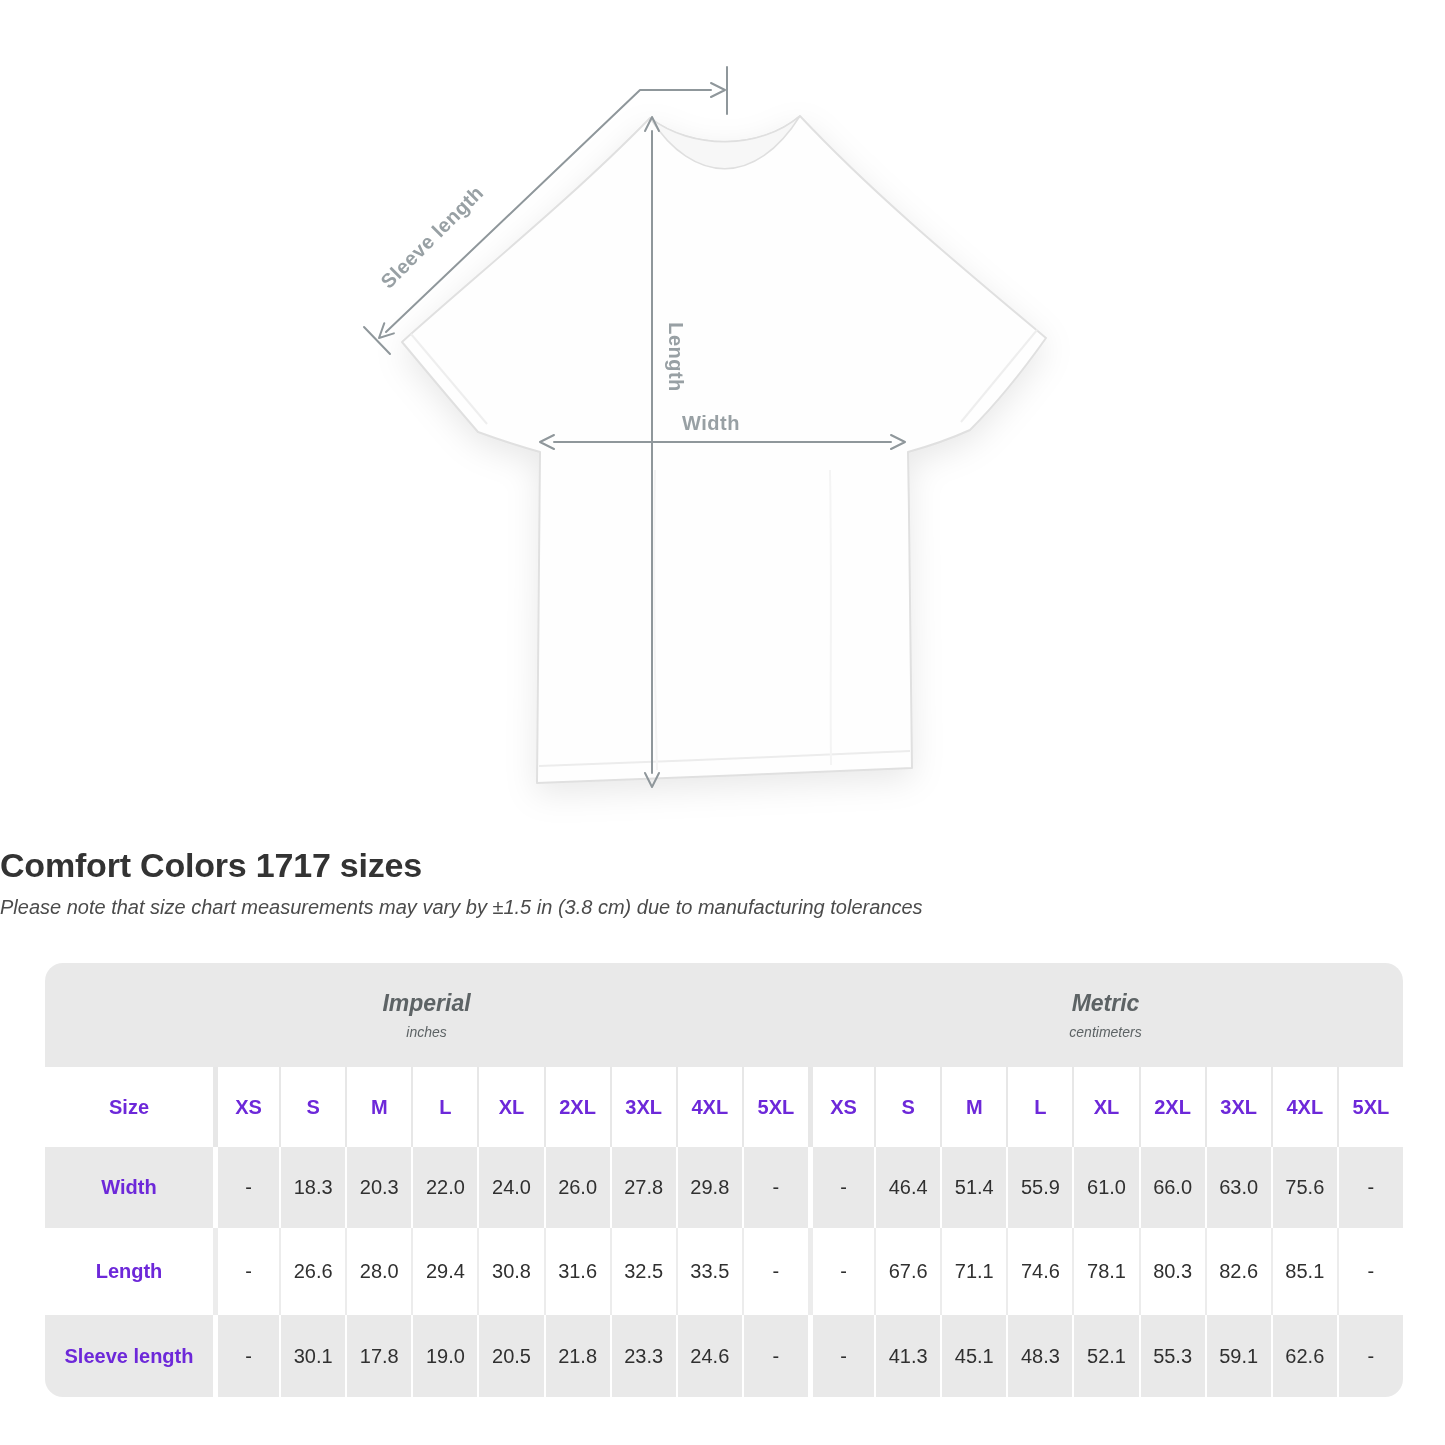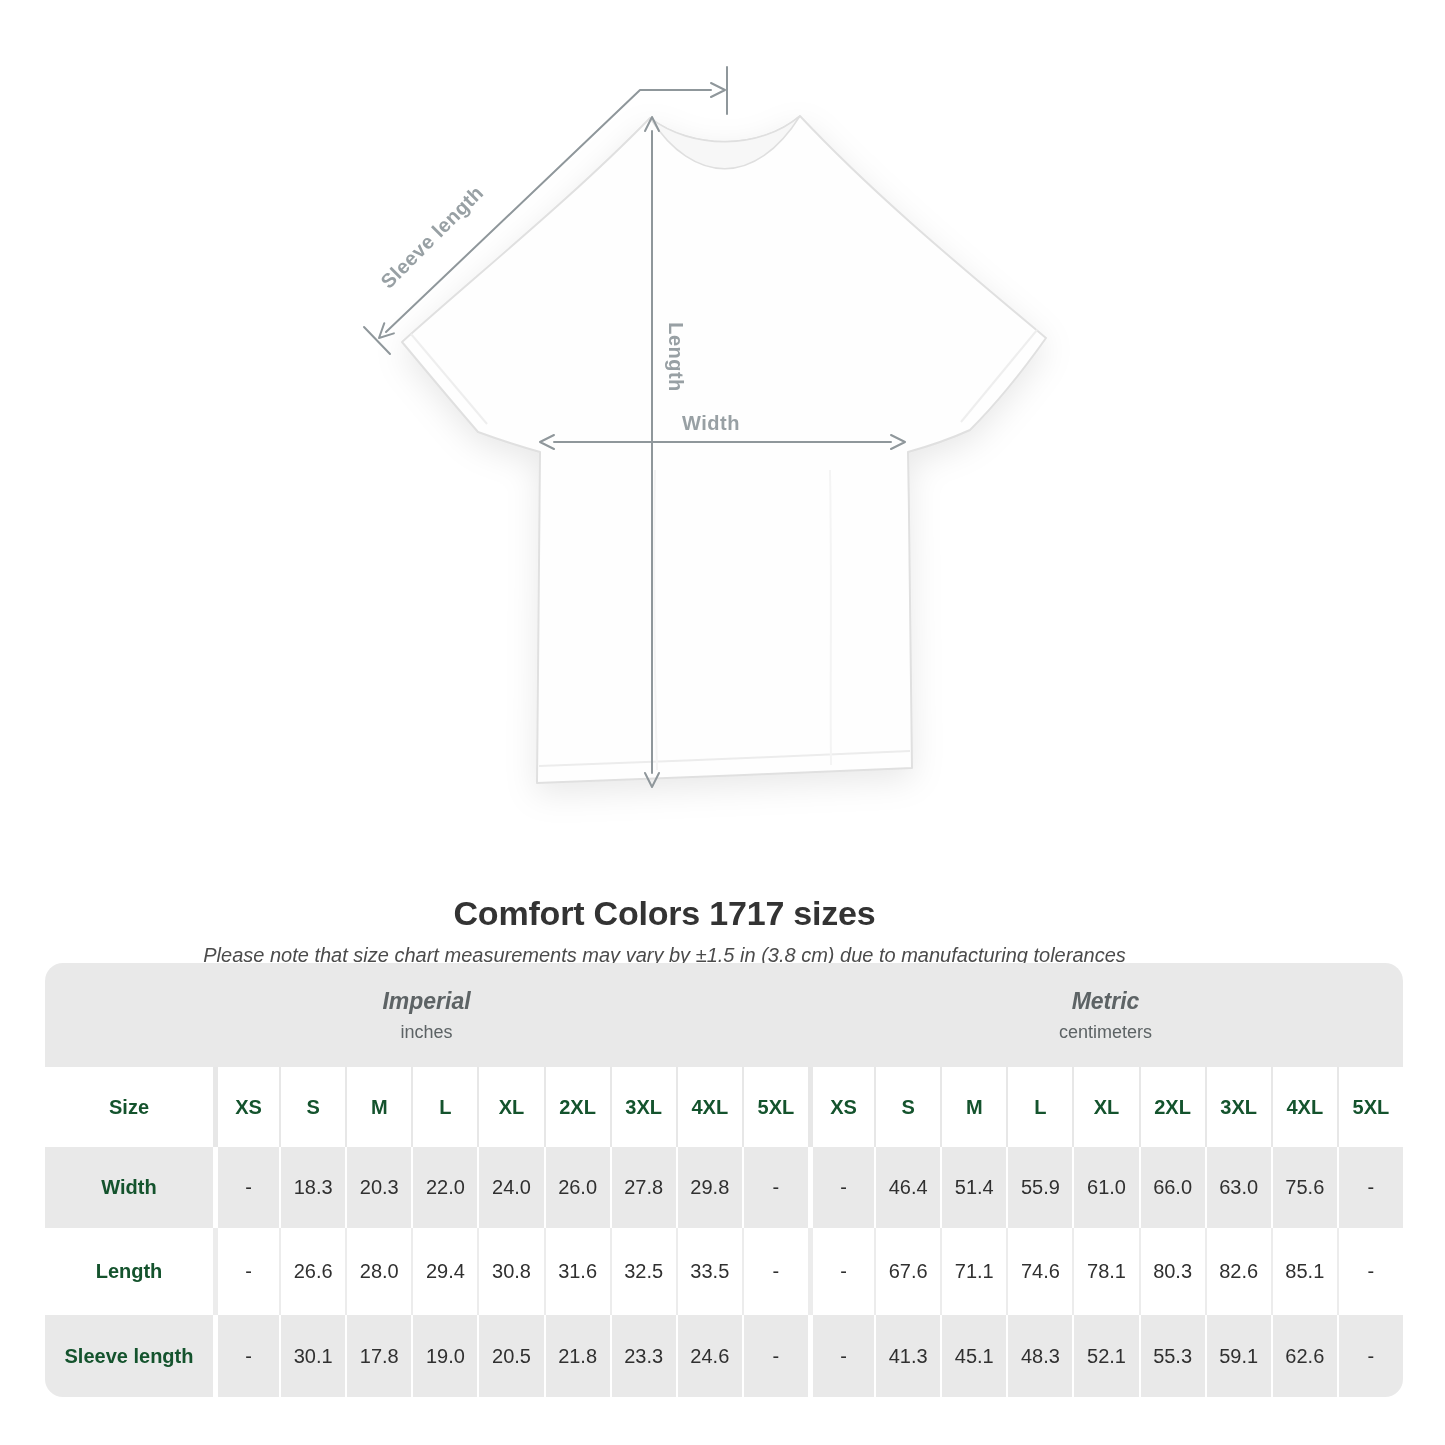--- a/index.html
+++ b/index.html
@@ -7,43 +7,43 @@
     width:1445px;height:1445px;position:relative;overflow:hidden;
     background:#ffffff;
     font-family:"Liberation Sans","DejaVu Sans",sans-serif;
   }
   
   .diagram-svg{position:absolute;left:0;top:0;}
   .shirt{filter:drop-shadow(0 10px 16px rgba(0,0,0,0.09));}
   .ann-line{stroke:#8f979b;stroke-width:2;fill:none;stroke-linecap:round;stroke-linejoin:round;}
   .ann-text{font-family:"Liberation Sans","DejaVu Sans",sans-serif;font-size:20px;font-weight:bold;fill:#98a0a4;letter-spacing:.5px;}
   
-  .heading{position:absolute;left:0;top:846px;width:1329px;text-align:center;margin-top:48px;}
+  .heading{position:absolute;left:0;top:846px;width:1329px;text-align:left;}
   .title{font-size:34px;font-weight:bold;color:#333333;letter-spacing:-.2px;}
   .subtitle{margin-top:11px;font-size:20px;font-style:italic;color:#4b4b4b;}
   
   .size-table{
     position:absolute;left:45px;top:963px;width:1358px;
     border-radius:18px;overflow:hidden;background:#ffffff;
     --band:#e9e9e9;
   }
   .trow{display:grid;grid-template-columns:168px repeat(18,1fr);}
   .units{height:104px;background:var(--band);text-align:center;}
   .sizes{height:80px;background:#ffffff;--sep:#e7e7e7;}
   .r0{height:81px;background:var(--band);--sep:#ffffff;}
   .r1{height:87px;background:#ffffff;--sep:#ececec;}
   .r2{height:82px;background:var(--band);--sep:#ffffff;}
   .cell{display:flex;align-items:center;justify-content:center;min-width:0;}
   .t{border-left:2px solid var(--sep);}
   .T{border-left:5px solid var(--sep);}
   .span10{grid-column:span 10;flex-direction:column;gap:7px;}
   .span9{grid-column:span 9;flex-direction:column;gap:7px;}
   .unit-name{font-size:23px;font-weight:bold;font-style:italic;color:#5d6365;}
-  .unit-sub{font-size:18px;color:#5d6365;}
-  .hd{font-weight:bold;color:#14532d;font-size:20px;}
+  .unit-sub{font-size:14px;font-style:italic;color:#5d6365;}
+  .hd{font-weight:bold;color:#6d28d9;font-size:20px;}
   .val{color:#303030;font-size:20px;}
 </style>
 </head>
 <body>
 
 <svg class="diagram-svg" width="1445" height="860" viewBox="0 0 1445 860">
 
   <g class="shirt">
     <path d="M 650 118
          C 692 150, 760 150, 800 116

